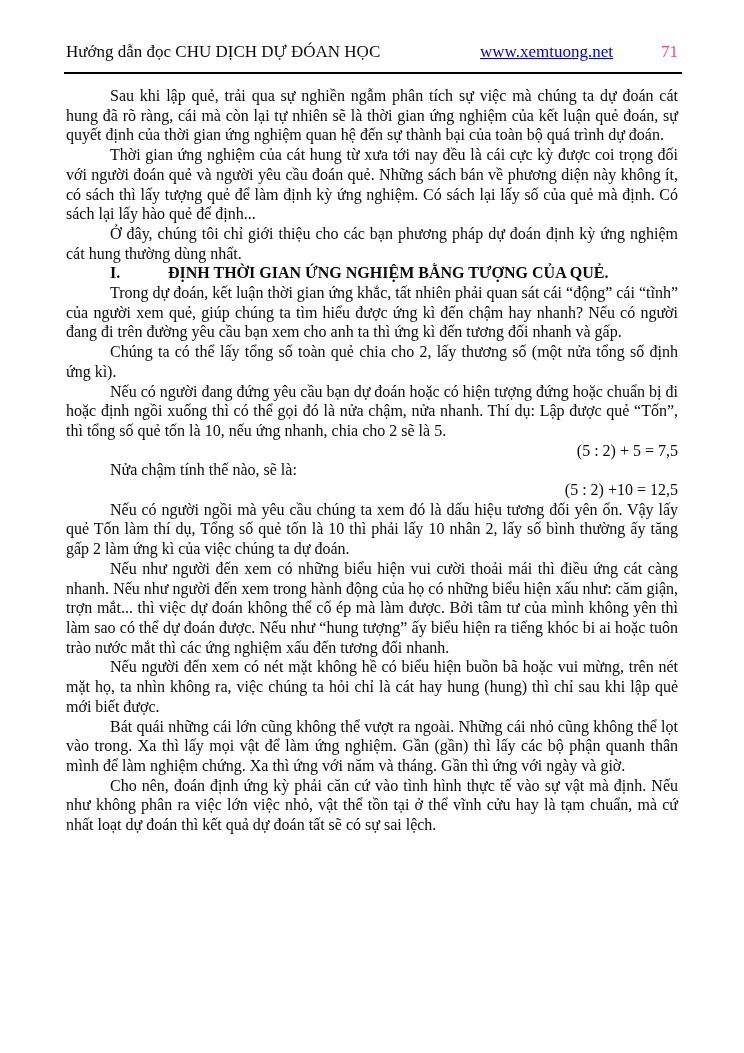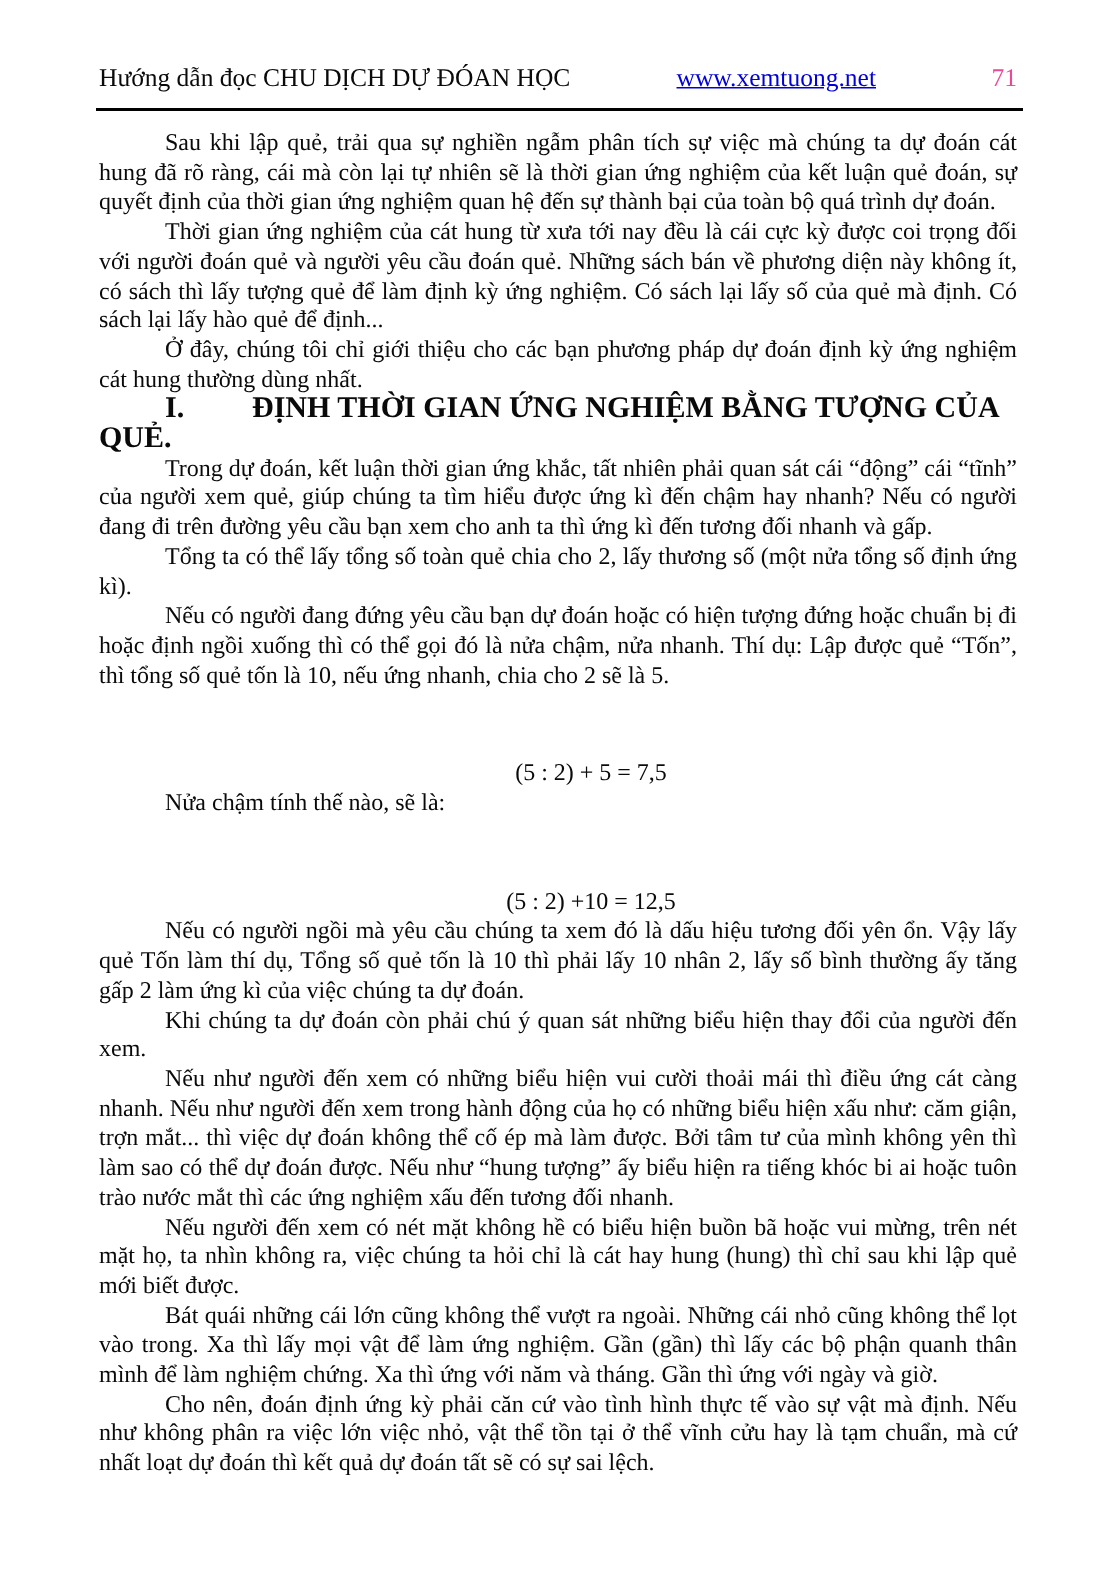--- a/index.html
+++ b/index.html
@@ -18,21 +18,20 @@
   }
   .header {
     position: absolute;
     left: 66px;
     top: 42px;
     width: 612px;
     display: flex;
     align-items: baseline;
     font-size: 17px;
     white-space: nowrap;
-    gap: 29px;
   }
   .header-title {
     flex: 1 1 auto;
   }
   .header-link {
     color: #0000d8;
     text-decoration: underline;
     margin-right: 48px;
     cursor: pointer;
   }
@@ -57,31 +56,30 @@
     line-height: 19.7px;
     text-align: justify;
   }
   .content p {
     margin: 0;
     padding: 0;
     text-indent: 44px;
   }
   .content p.heading {
     font-weight: bold;
-    font-size: 20px;
+    font-size: 16px;
     text-align: left;
   }
   .heading .h-num {
     display: inline-block;
     width: 58px;
     text-indent: 0;
   }
   .content p.formula {
-    text-align: center;
-    margin-top: 46px;
+    text-align: right;
   }
 </style>
 </head>
 <body>
 
 <div class="page">
 
   <div class="header">
     <span class="header-title">Hướng dẫn đọc CHU DỊCH DỰ ĐÓAN HỌC</span>
     <span class="header-link">www.xemtuong.net</span>
@@ -89,26 +87,25 @@
   </div>
 
   <hr class="header-rule">
 
   <div class="content">
     <p>Sau khi lập quẻ, trải qua sự nghiền ngẫm phân tích sự việc mà chúng ta dự đoán cát hung đã rõ ràng, cái mà còn lại tự nhiên sẽ là thời gian ứng nghiệm của kết luận quẻ đoán, sự quyết định của thời gian ứng nghiệm quan hệ đến sự thành bại của toàn bộ quá trình dự đoán.</p>
     <p>Thời gian ứng nghiệm của cát hung từ xưa tới nay đều là cái cực kỳ được coi trọng đối với người đoán quẻ và người yêu cầu đoán quẻ. Những sách bán về phương diện này không ít, có sách thì lấy tượng quẻ để làm định kỳ ứng nghiệm. Có sách lại lấy số của quẻ mà định. Có sách lại lấy hào quẻ để định...</p>
     <p>Ở đây, chúng tôi chỉ giới thiệu cho các bạn phương pháp dự đoán định kỳ ứng nghiệm cát hung thường dùng nhất.</p>
     <p class="heading"><span class="h-num">I.</span><span>ĐỊNH THỜI GIAN ỨNG NGHIỆM BẰNG TƯỢNG CỦA QUẺ.</span></p>
     <p>Trong dự đoán, kết luận thời gian ứng khắc, tất nhiên phải quan sát cái “động” cái “tĩnh” của người xem quẻ, giúp chúng ta tìm hiểu được ứng kì đến chậm hay nhanh? Nếu có người đang đi trên đường yêu cầu bạn xem cho anh ta thì ứng kì đến tương đối nhanh và gấp.</p>
-    <p>Tổng ta có thể lấy tổng số toàn quẻ chia cho 2, lấy thương số (một nửa tổng số định ứng kì).</p>
+    <p>Chúng ta có thể lấy tổng số toàn quẻ chia cho 2, lấy thương số (một nửa tổng số định ứng kì).</p>
     <p>Nếu có người đang đứng yêu cầu bạn dự đoán hoặc có hiện tượng đứng hoặc chuẩn bị đi hoặc định ngồi xuống thì có thể gọi đó là nửa chậm, nửa nhanh. Thí dụ: Lập được quẻ “Tốn”, thì tổng số quẻ tốn là 10, nếu ứng nhanh, chia cho 2 sẽ là 5.</p>
     <p class="formula">(5 : 2) + 5 = 7,5</p>
     <p>Nửa chậm tính thế nào, sẽ là:</p>
     <p class="formula">(5 : 2) +10 = 12,5</p>
     <p>Nếu có người ngồi mà yêu cầu chúng ta xem đó là dấu hiệu tương đối yên ổn. Vậy lấy quẻ Tốn làm thí dụ, Tổng số quẻ tốn là 10 thì phải lấy 10 nhân 2, lấy số bình thường ấy tăng gấp 2 làm ứng kì của việc chúng ta dự đoán.</p>
-    <p>Khi chúng ta dự đoán còn phải chú ý quan sát những biểu hiện thay đổi của người đến xem.</p>
     <p>Nếu như người đến xem có những biểu hiện vui cười thoải mái thì điều ứng cát càng nhanh. Nếu như người đến xem trong hành động của họ có những biểu hiện xấu như: căm giận, trợn mắt... thì việc dự đoán không thể cố ép mà làm được. Bởi tâm tư của mình không yên thì làm sao có thể dự đoán được. Nếu như “hung tượng” ấy biểu hiện ra tiếng khóc bi ai hoặc tuôn trào nước mắt thì các ứng nghiệm xấu đến tương đối nhanh.</p>
     <p>Nếu người đến xem có nét mặt không hề có biểu hiện buồn bã hoặc vui mừng, trên nét mặt họ, ta nhìn không ra, việc chúng ta hỏi chỉ là cát hay hung (hung) thì chỉ sau khi lập quẻ mới biết được.</p>
     <p>Bát quái những cái lớn cũng không thể vượt ra ngoài. Những cái nhỏ cũng không thể lọt vào trong. Xa thì lấy mọi vật để làm ứng nghiệm. Gần (gần) thì lấy các bộ phận quanh thân mình để làm nghiệm chứng. Xa thì ứng với năm và tháng. Gần thì ứng với ngày và giờ.</p>
     <p>Cho nên, đoán định ứng kỳ phải căn cứ vào tình hình thực tế vào sự vật mà định. Nếu như không phân ra việc lớn việc nhỏ, vật thể tồn tại ở thể vĩnh cửu hay là tạm chuẩn, mà cứ nhất loạt dự đoán thì kết quả dự đoán tất sẽ có sự sai lệch.</p>
   </div>
 
 </div>
 
 </body></html>

